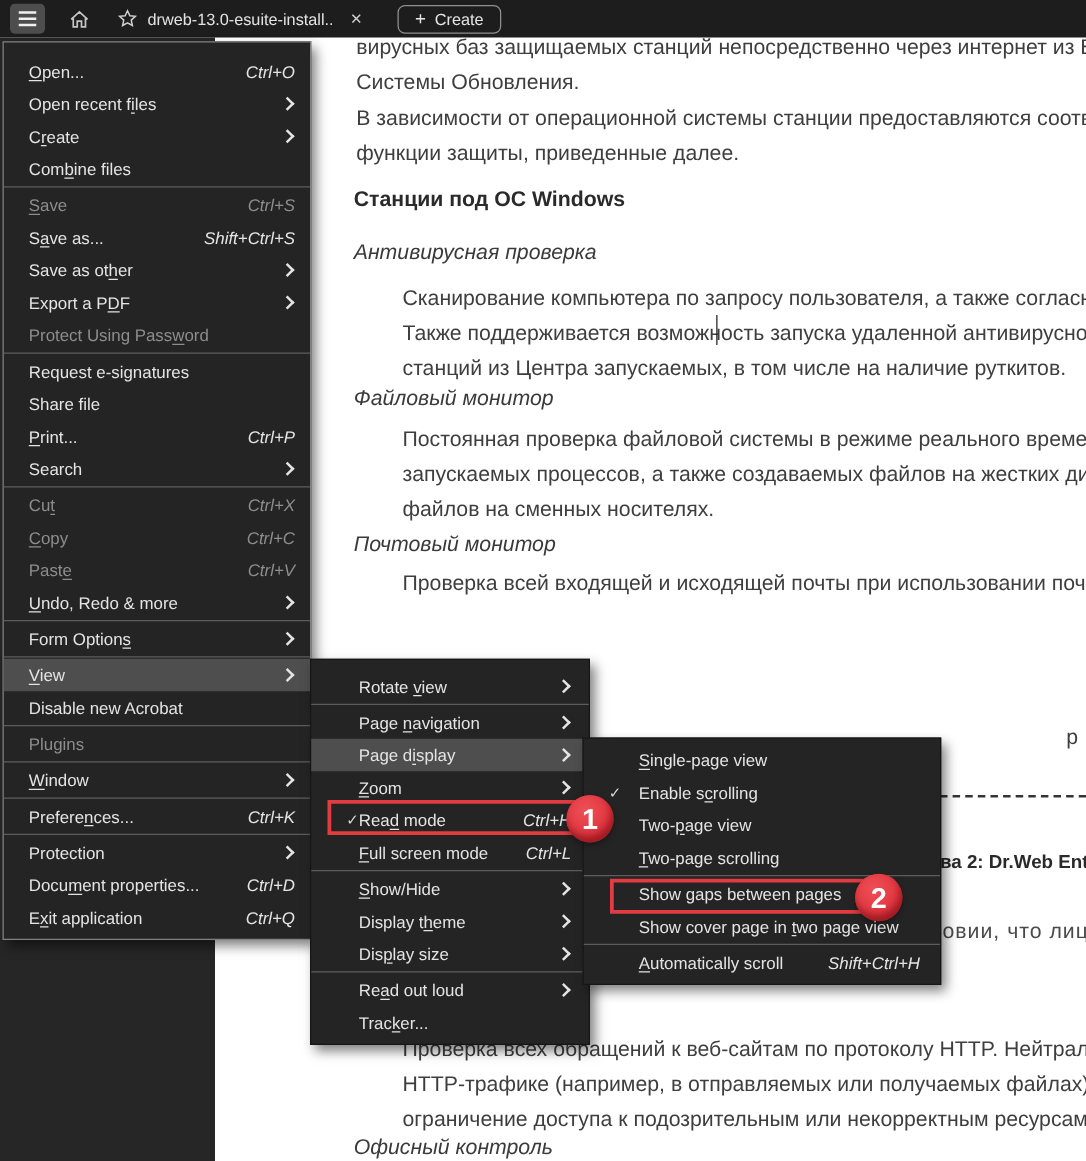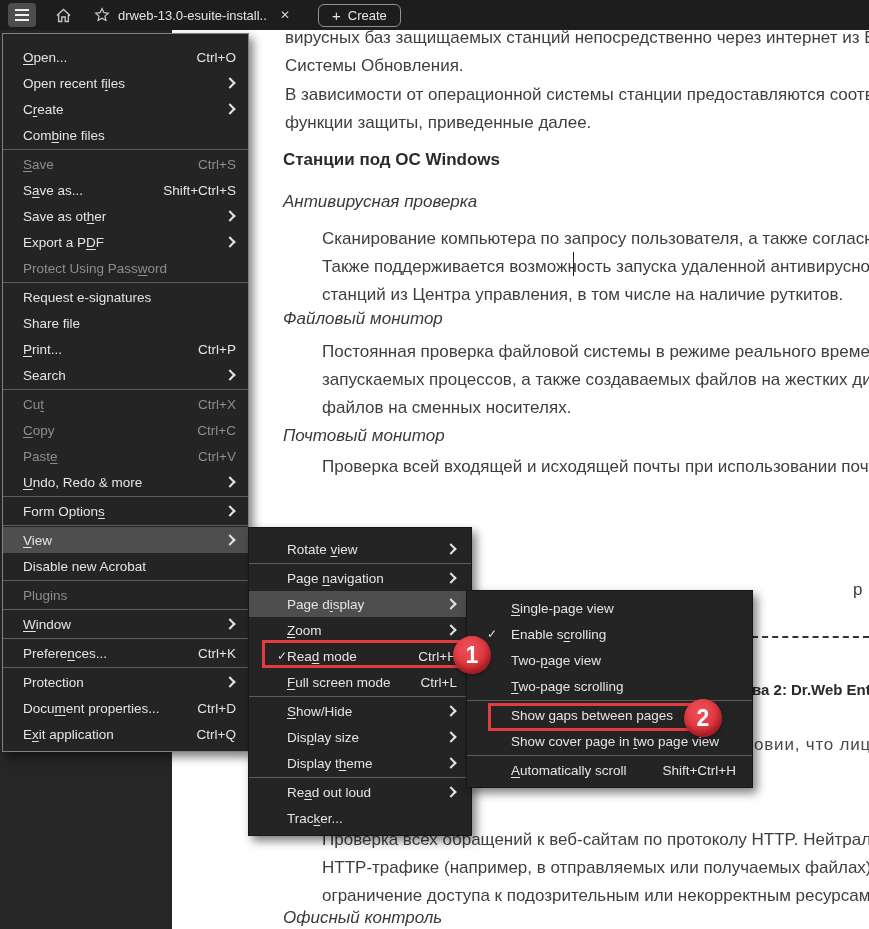--- a/index.html
+++ b/index.html
@@ -39,21 +39,21 @@
   .vmenu .mrow{padding:0 14px 0 16px;text-align:right;}
   .pmenu .mrow{padding:0 16px 0 20px;}
   .mrow.hl{background:#4e4e4e;}
   .mrow.dis{color:#8d8d8d;}
   .mdiv{height:1px;background:#5c5c5c;margin:1px 0;}
   .chk{width:22px;flex:none;font-size:12px;color:#d8d8d8;}
   .pmenu .chk{width:24px;}
   .lbl{flex:none;white-space:nowrap;}
   .lbl u{text-decoration:underline;text-underline-offset:2px;}
   .spacer{flex:1;}
-  .sc{white-space:nowrap;}
+  .sc{white-space:nowrap;font-style:italic;}
   .chev{display:inline-block;width:6px;height:6px;border-top:2px solid currentColor;
         border-right:2px solid currentColor;transform:rotate(45deg);margin-right:2px;}
   
   .redbox{position:absolute;border:3px solid #e23b40;box-sizing:border-box;z-index:20;}
   .redbox.r1{left:262px;top:640px;width:199px;height:28px;}
   .redbox.r2{left:488px;top:703px;width:204px;height:28px;}
   .badge{position:absolute;width:38px;height:38px;border-radius:50%;
          background:radial-gradient(circle at 40% 32%, #ee4f57, #dc2f38 75%);
          box-shadow:inset -2px -5px 6px rgba(110,10,16,.55), 0 2px 5px rgba(0,0,0,.35);
          color:#fff;font-size:23px;font-weight:bold;display:flex;align-items:center;
@@ -93,21 +93,21 @@
   <div class="sidebar"></div>
 
   <div class="dl" style="left:285px;top:28px">вирусных баз защищаемых станций непосредственно через интернет из Вс</div>
   <div class="dl" style="left:285px;top:56px">Системы Обновления.</div>
   <div class="dl" style="left:285px;top:85px">В зависимости от операционной системы станции предоставляются соотве</div>
   <div class="dl" style="left:285px;top:113px">функции защиты, приведенные далее.</div>
   <div class="dl b" style="left:283px;top:150px">Станции под ОС Windows</div>
   <div class="dl it" style="left:283px;top:192px">Антивирусная проверка</div>
   <div class="dl" style="left:322px;top:229px">Сканирование компьютера по запросу пользователя, а также согласно</div>
   <div class="dl" style="left:322px;top:257px">Также поддерживается возможность запуска удаленной антивирусной</div>
-  <div class="dl" style="left:322px;top:285px">станций из Центра управления, в том числе на наличие руткитов.</div>
+  <div class="dl" style="left:322px;top:285px">станций из Центра запускаемых, в том числе на наличие руткитов.</div>
   <div class="dl it" style="left:283px;top:309px">Файловый монитор</div>
   <div class="dl" style="left:322px;top:342px">Постоянная проверка файловой системы в режиме реального времени</div>
   <div class="dl" style="left:322px;top:370px">запускаемых процессов, а также создаваемых файлов на жестких дисках</div>
   <div class="dl" style="left:322px;top:398px">файлов на сменных носителях.</div>
   <div class="dl it" style="left:283px;top:426px">Почтовый монитор</div>
   <div class="dl" style="left:322px;top:457px">Проверка всей входящей и исходящей почты при использовании почто</div>
   <div class="dl" style="left:853px;top:580px">р</div>
   <div class="dashline"></div>
   <div class="dl b2" style="left:752px;top:681px">ва 2: Dr.Web Ente</div>
   <div class="dl wide" style="left:754px;top:735px">овии, что лицен</div>
@@ -287,27 +287,27 @@
     </div>
     <div class="mdiv"></div>
     <div class="mrow">
       <span class="chk"></span>
       <span class="lbl"><span></span><u>S</u><span>how/Hide</span></span>
       <span class="spacer"></span>
         <i class="chev"></i>
     </div>
     <div class="mrow">
       <span class="chk"></span>
+      <span class="lbl"><span>Display t</span><u>h</u><span>eme</span></span>
+      <span class="spacer"></span>
+        <i class="chev"></i>
+    </div>
+    <div class="mrow">
+      <span class="chk"></span>
       <span class="lbl"><span>Dis</span><u>p</u><span>lay size</span></span>
-      <span class="spacer"></span>
-        <i class="chev"></i>
-    </div>
-    <div class="mrow">
-      <span class="chk"></span>
-      <span class="lbl"><span>Display t</span><u>h</u><span>eme</span></span>
       <span class="spacer"></span>
         <i class="chev"></i>
     </div>
     <div class="mdiv"></div>
     <div class="mrow">
       <span class="chk"></span>
       <span class="lbl"><span>Re</span><u>a</u><span>d out loud</span></span>
       <span class="spacer"></span>
         <i class="chev"></i>
     </div>

